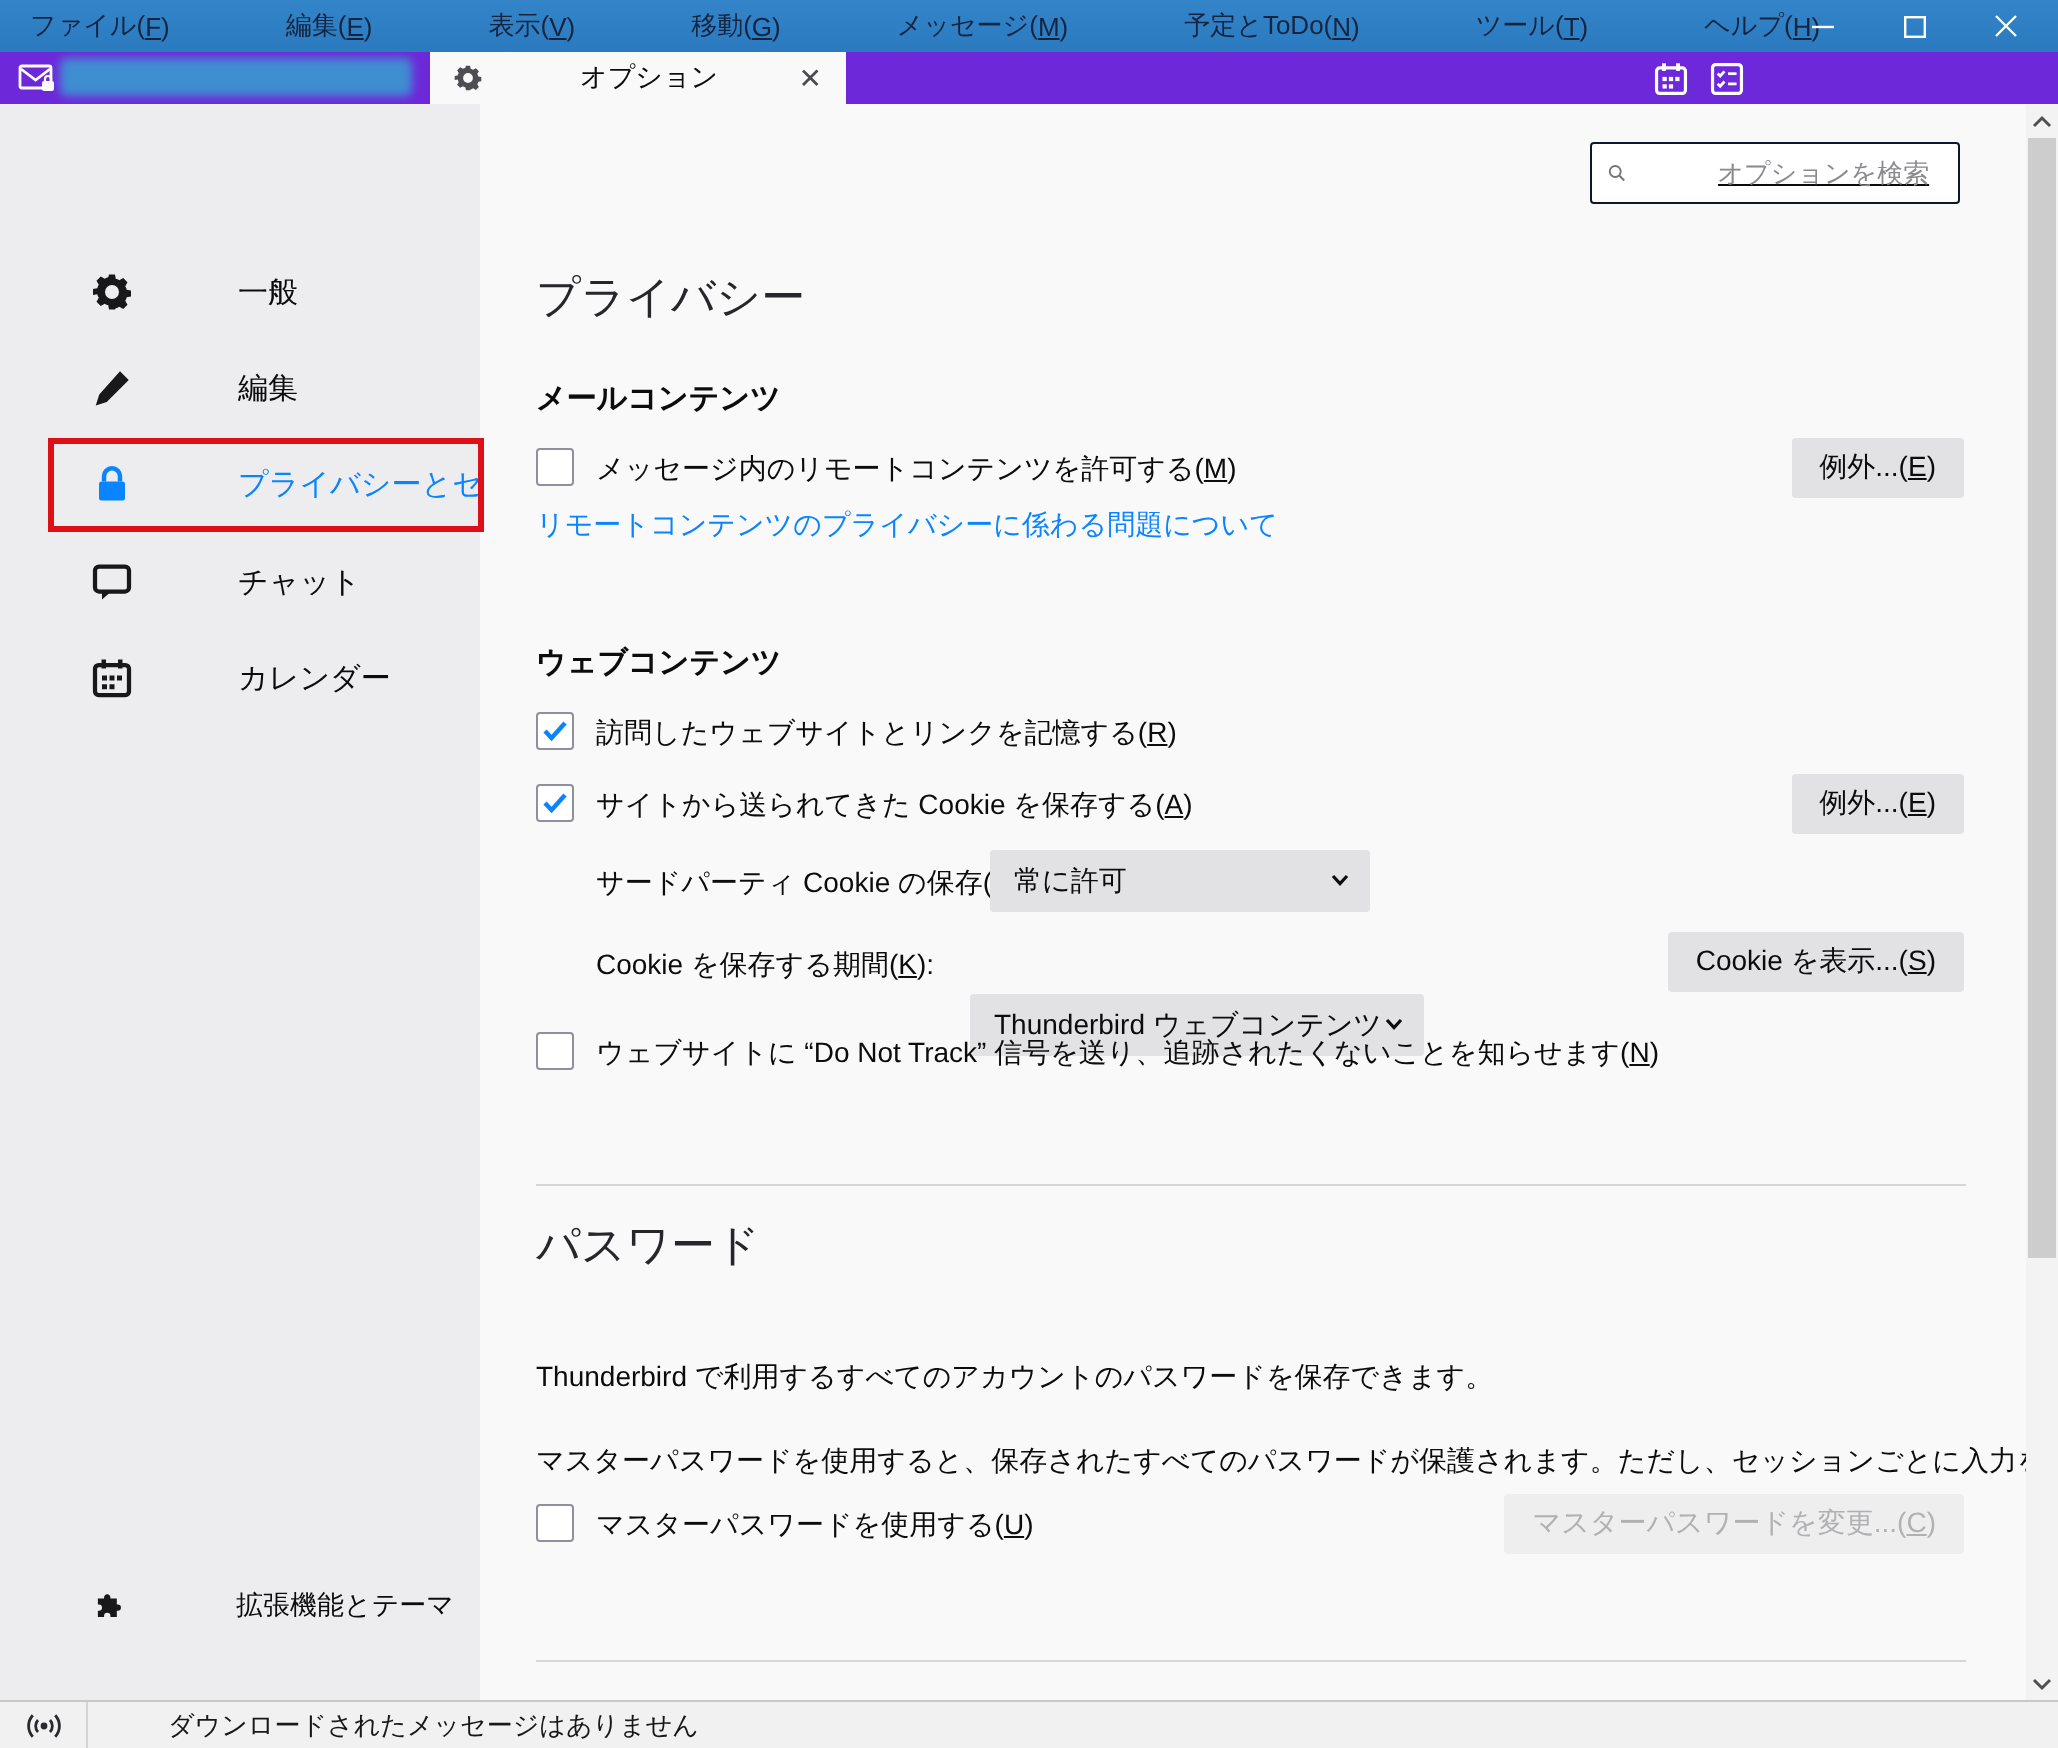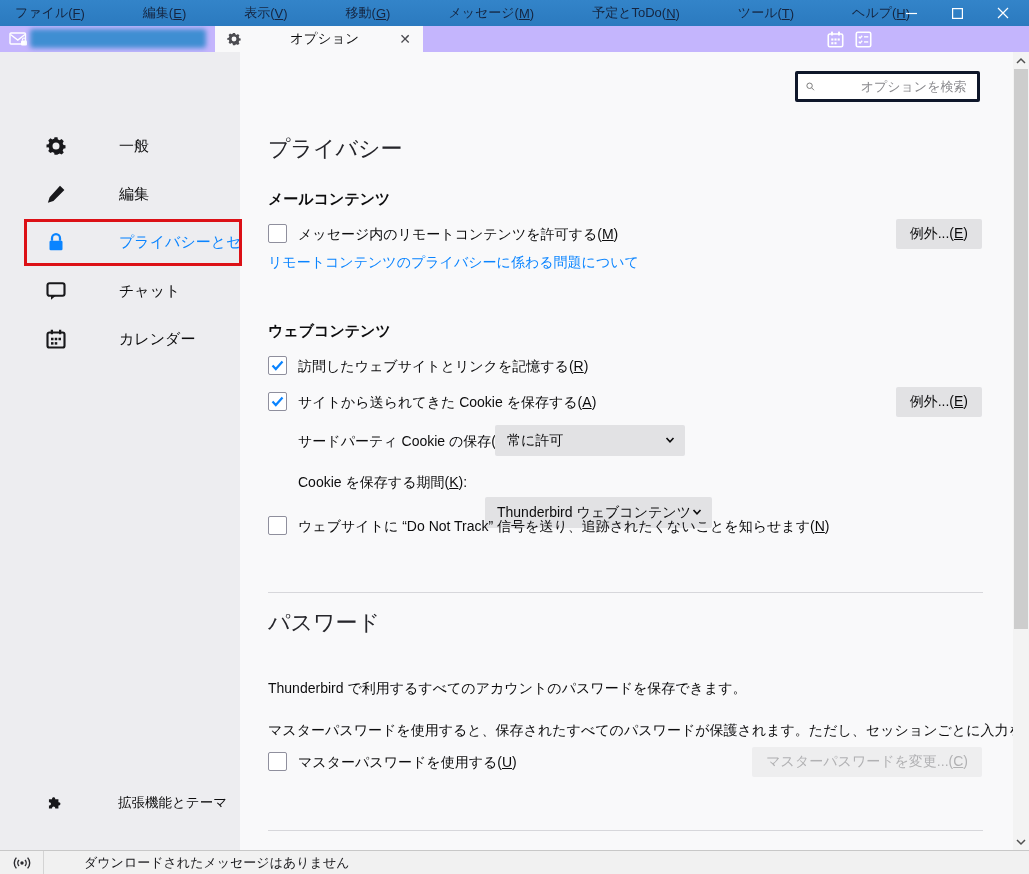--- a/index.html
+++ b/index.html
@@ -11,21 +11,21 @@
   u { text-decoration:underline; }
 
   
   .menubar { left:0; top:0; width:1029px; height:26px; background:linear-gradient(#3384c9,#2b7abf);
              display:flex; align-items:center; padding-left:6px; }
   .menu-item { font-size:13px; color:#152540; padding:0 9px; height:26px; display:flex; align-items:center; cursor:default; }
   .win-btn { top:0; height:26px; width:46px; display:flex; align-items:center; justify-content:center; color:#fff; }
   .win-min { left:888px; } .win-max { left:934px; } .win-close { left:980px; }
 
   
-  .tabbar { left:0; top:26px; width:1029px; height:26px; background:#c4b5fd; }
+  .tabbar { left:0; top:26px; width:1029px; height:26px; background:#6d28d9; }
   .mail-tab { left:0; top:0; width:215px; height:26px; display:flex; align-items:center; padding-left:9px; }
   .blur-title { left:30px; top:3px; width:176px; height:19px; background:#3f8ed2; border-radius:3px; filter:blur(2.5px); }
   .options-tab { left:215px; top:0; width:208px; height:26px; background:#f9f9fa; display:flex; align-items:center; padding:0 12px; }
   .options-tab .tab-label { font-size:13.5px; margin-left:9px; flex:1; }
   .tab-close { color:#4a4a4f; font-size:14px; line-height:1; cursor:default; }
   .tb-icon-btn { top:2px; width:26px; height:22px; display:flex; align-items:center; justify-content:center; }
   .tb-cal { left:822px; } .tb-task { left:850px; }
 
   
   .sidebar { left:0; top:52px; width:240px; height:798px; background:#ededf0; }
@@ -36,22 +36,22 @@
   .side-item .lbl { font-size:15px; margin-left:13px; white-space:nowrap; }
   .side-item.selected .lbl { color:#0a84ff; }
   .side-icon { width:20px; height:20px; flex:none; color:#18181b; }
   .side-item.selected .side-icon { color:#0a84ff; }
   .side-footer { left:0; top:731px; width:240px; height:40px; display:flex; align-items:center; padding-left:48px; }
   .side-footer .lbl { font-size:13.5px; margin-left:15px; }
   .annot { border:3px solid #dc1016; pointer-events:none; z-index:5; }
   .annot-side { left:24px; top:167px; width:218px; height:47px; }
 
   
-  .searchbox { left:555px; top:19px; width:185px; height:31px; background:#fff; border:3px solid #0f172a;
-               border-radius:2px; display:flex; align-items:center; padding:0 8px; }
+  .searchbox { left:555px; top:19px; width:185px; height:31px; background:#fff; border:1px solid #0f172a;
+               border-radius:2px; display:flex; align-items:center; padding:0 8px;text-decoration:underline; }
   .searchbox input { border:none; outline:none; background:transparent; font-size:13px; width:100%;
                      margin-left:6px; font-family:inherit; color:#0c0c0d; }
   .searchbox input::placeholder { color:#8a8a8e; }
   .page-title { font-size:22px; font-weight:300; color:#26262b; white-space:nowrap; }
   .sec-h { font-size:15px; font-weight:bold; white-space:nowrap; }
   .cb { width:19px; height:19px; background:#fff; border:1px solid #8f8f9d; border-radius:2px;
         display:flex; align-items:center; justify-content:center; }
   .cb svg { display:none; }
   .cb.checked svg { display:block; }
   .ctl-label { font-size:14px; white-space:nowrap;text-align:center; }
@@ -243,20 +243,21 @@
         </svg>
     </div>
 
     <div class="abs ctl-label ak" style="left:58px;top:422px">Cookie を保存する期間(<u>K</u>):</div>
     <div class="abs select" style="left:245px;top:414px;width:227px">
       <span>Thunderbird ウェブコンテンツ</span>
       <svg class="chev" width="12" height="12" viewBox="0 0 12 12">
           <path d="M2.5 4l3.5 3.8L9.5 4" fill="none" stroke="#0c0c0d" stroke-width="1.6"></path>
         </svg>
     </div>
+    <button class="abs btn ak" style="right:47px;top:414px">Cookie を表示...(<u>S</u>)</button>
 
     <div class="abs cb" style="left:28px;top:464px">
       
     </div>
     <div class="abs ctl-label ak" style="left:58px;top:466px">ウェブサイトに “Do Not Track” 信号を送り、追跡されたくないことを知らせます(<u>N</u>)</div>
 
     <div class="abs divider" style="left:28px;top:540px;width:715px"></div>
     <div class="abs page-title" style="left:28px;top:556px">パスワード</div>
     <div class="abs body-text" style="left:28px;top:628px">Thunderbird で利用するすべてのアカウントのパスワードを保存できます。</div>
     <div class="abs body-text" style="left:28px;top:670px">マスターパスワードを使用すると、保存されたすべてのパスワードが保護されます。ただし、セッションごとに入力を求められます。</div>

